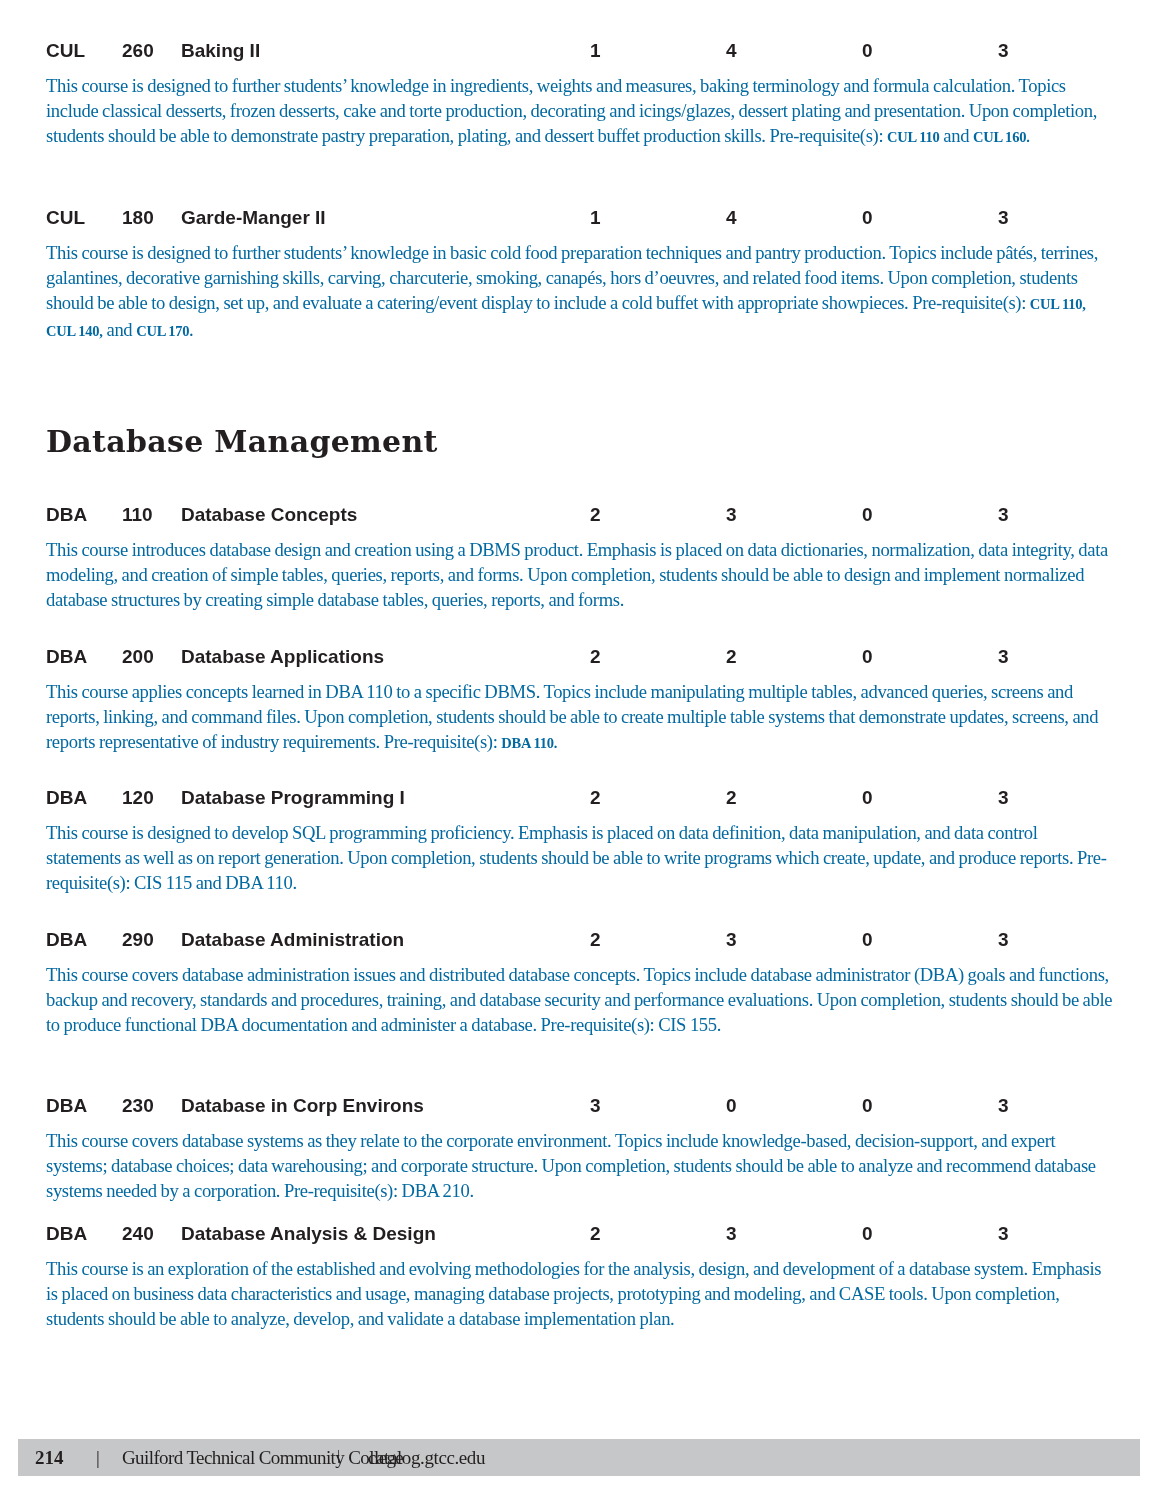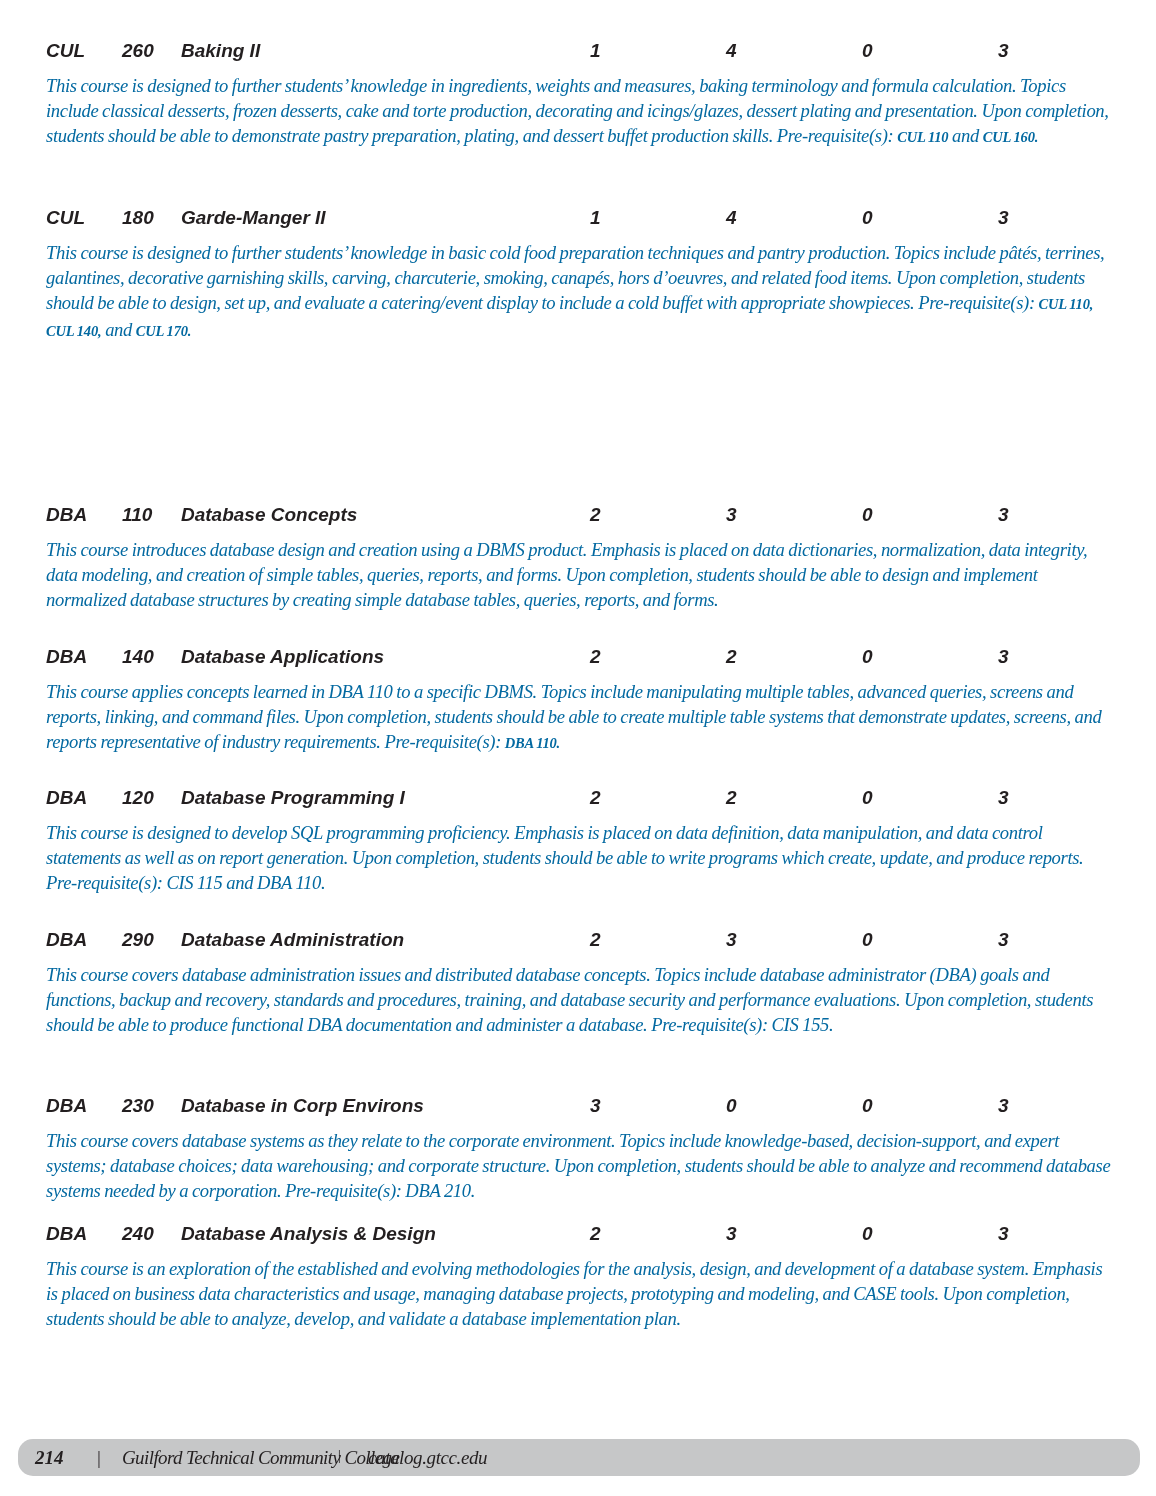--- a/index.html
+++ b/index.html
@@ -1,20 +1,20 @@
 <!DOCTYPE html>
 <html><head>
   <meta charset="utf-8">
   <style>
     html, body { margin: 0; padding: 0; background: #ffffff; }
     body {
       width: 1156px; height: 1496px; position: relative; overflow: hidden;
       color: #231f20;
     }
-    .page { position: absolute; left: 0; top: 0; width: 1156px; height: 1050px; font-style: italic; }
+    .page { position: absolute; left: 0; top: 0; width: 1156px; height: 1050px; }
     .course { position: absolute; left: 46px; width: 1068px; }
     .course-header {
       position: relative; height: 24px;
       font-family: "Liberation Sans", sans-serif; font-weight: bold; font-size: 19px;
       color: #231f20;
     }
     .course-header span { position: absolute; top: 0; white-space: nowrap; }
     .h-prefix { left: 0; }
     .h-number { left: 76px; }
     .h-title { left: 135px; }
@@ -29,21 +29,21 @@
     }
     .prereq-code { font-weight: bold; font-size: 14.5px; letter-spacing: -0.2px; }
     .section-title {
       position: absolute; left: 46px; top: 424px; margin: 0;
       font-family: "DejaVu Serif", serif; font-weight: bold; font-size: 30px;
       letter-spacing: 0.3px; color: #231f20;
     }
     .footer {
       position: absolute; left: 18px; top: 1439px; width: 1122px; height: 37px;
       background: #c6c7c8;
-      font-family: "Liberation Serif", serif; font-size: 19px; color: #231f20; border-radius: 15px;
+      font-family: "Liberation Serif", serif; font-size: 19px; color: #231f20;
     }
     .footer span { position: absolute; top: 8px; white-space: nowrap; }
     .f-page { left: 17px; font-weight: bold; }
     .f-sep1 { left: 78px; }
     .f-college { left: 104px; letter-spacing: -0.6px; }
     .f-sep2 { left: 319px; font-size: 15px; top: 10px; }
     .f-url { left: 350px; letter-spacing: -0.4px; }
   </style>
 </head>
 <body>
@@ -69,38 +69,39 @@
       <span class="h-number">180</span>
       <span class="h-title">Garde-Manger II</span>
       <span class="h-c1">1</span>
       <span class="h-c2">4</span>
       <span class="h-c3">0</span>
       <span class="h-c4">3</span>
     </div>
     <p class="course-desc"><span>This course is designed to further students’ knowledge in basic cold food preparation techniques and pantry production. Topics include pâtés, terrines, galantines, decorative garnishing skills, carving, charcuterie, smoking, canapés, hors d’oeuvres, and related food items. Upon completion, students should be able to design, set up, and evaluate a catering/event display to include a cold buffet with appropriate showpieces. Pre-requisite(s): </span><span class="prereq-code">CUL 110,</span><span> </span><span class="prereq-code">CUL 140,</span><span> and </span><span class="prereq-code">CUL 170.</span></p>
   </div>
 
+  <h2 class="section-title">Database Management</h2>
 
   <div class="course" style="top:504px;">
     <div class="course-header">
       <span class="h-prefix">DBA</span>
       <span class="h-number">110</span>
       <span class="h-title">Database Concepts</span>
       <span class="h-c1">2</span>
       <span class="h-c2">3</span>
       <span class="h-c3">0</span>
       <span class="h-c4">3</span>
     </div>
     <p class="course-desc"><span>This course introduces database design and creation using a DBMS product. Emphasis is placed on data dictionaries, normalization, data integrity, data modeling, and creation of simple tables, queries, reports, and forms. Upon completion, students should be able to design and implement normalized database structures by creating simple database tables, queries, reports, and forms.</span></p>
   </div>
 
   <div class="course" style="top:646px;">
     <div class="course-header">
       <span class="h-prefix">DBA</span>
-      <span class="h-number">140</span>
+      <span class="h-number">200</span>
       <span class="h-title">Database Applications</span>
       <span class="h-c1">2</span>
       <span class="h-c2">2</span>
       <span class="h-c3">0</span>
       <span class="h-c4">3</span>
     </div>
     <p class="course-desc"><span>This course applies concepts learned in DBA 110 to a specific DBMS. Topics include manipulating multiple tables, advanced queries, screens and reports, linking, and command files. Upon completion, students should be able to create multiple table systems that demonstrate updates, screens, and reports representative of industry requirements. Pre-requisite(s): </span><span class="prereq-code">DBA 110.</span></p>
   </div>
 
   <div class="course" style="top:787px;">

